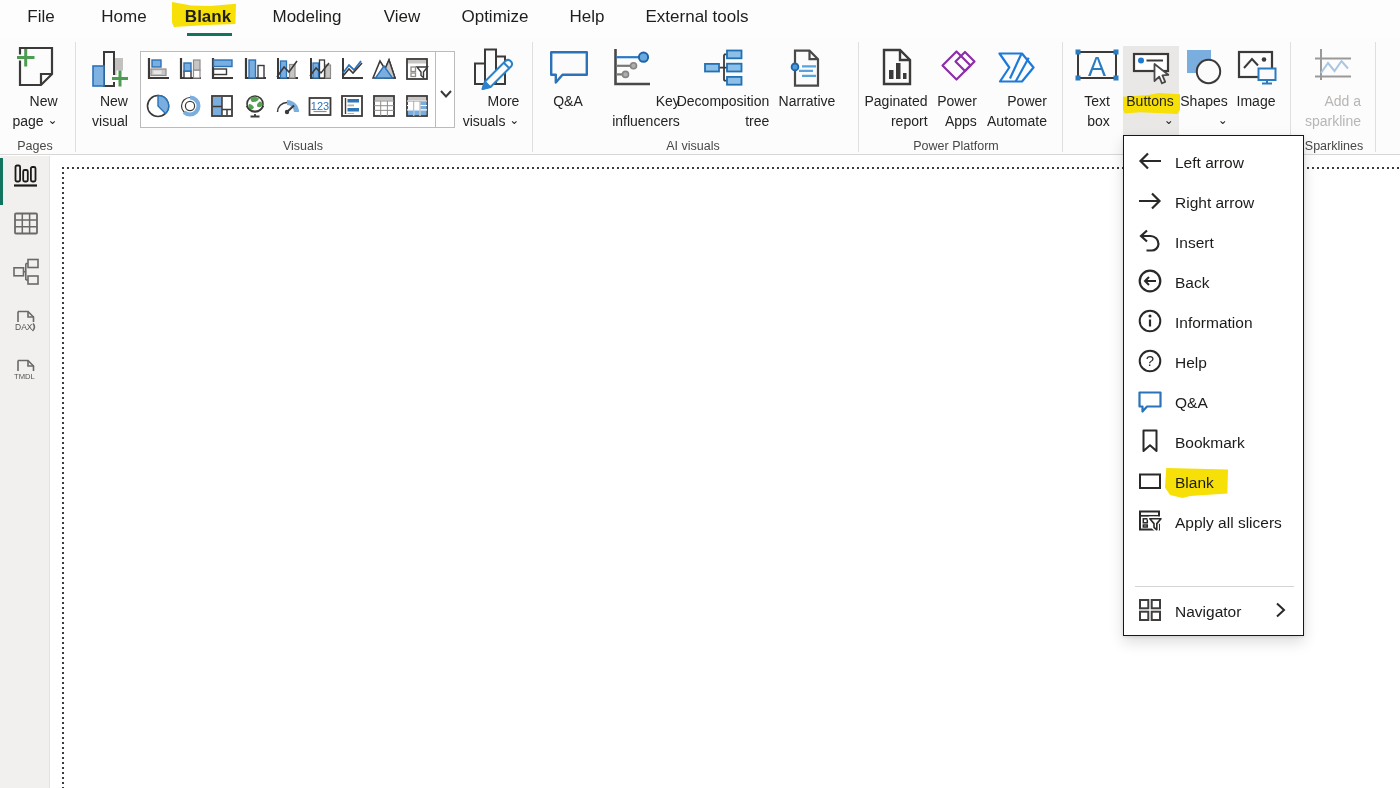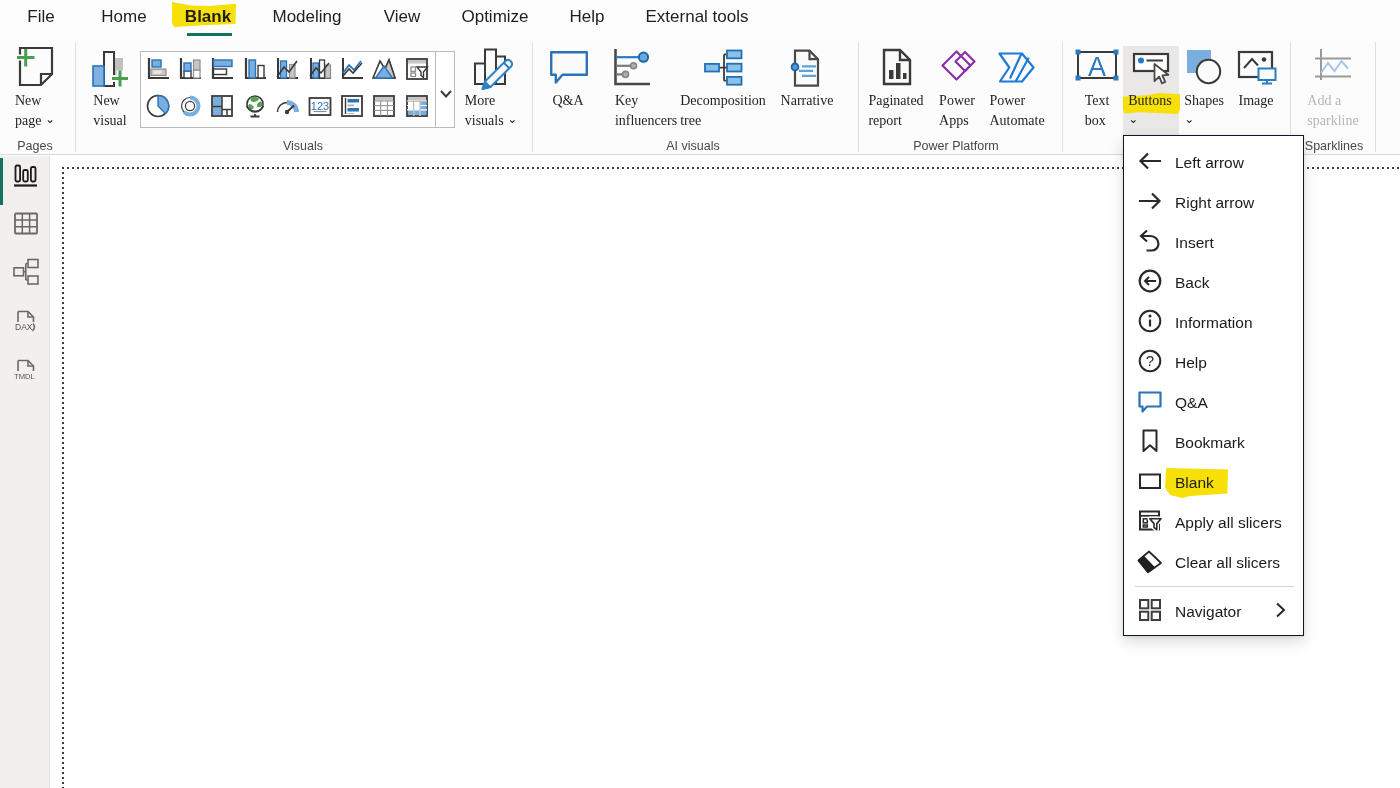--- a/index.html
+++ b/index.html
@@ -9,21 +9,21 @@
   
   #tabbar { position:absolute; left:0; top:0; width:1400px; height:38px; background:#fdfdfd; }
   .tab { position:absolute; top:7px; transform:translateX(-50%); font-size:17px; color:#1f1e1d; white-space:nowrap; }
   #ins-hl { position:absolute; left:172px; top:2px; width:64px; height:25px; background:#f6e007;
     clip-path:polygon(0 0,30% 14%,60% 16%,100% 7%,99% 88%,55% 92%,3% 100%,0 82%); }
   #ins-ul { position:absolute; left:187px; top:33px; width:45px; height:3px; background:#14735e; }
   
   #ribbon { position:absolute; left:0; top:38px; width:1400px; height:117px; background:#fcfcfc; border-bottom:1px solid #d8d7d6; }
   .rdiv { position:absolute; top:4px; width:1px; height:110px; background:#e0dfde; }
   .ric { position:absolute; top:9px; transform:translateX(-50%); }
-  .rlab { position:absolute; top:53px; transform:translateX(-50%); font-size:14px; line-height:20px; color:#252423; white-space:nowrap; text-align:left;font-family:Liberation Serif, serif; }
+  .rlab { position:absolute; top:53px; transform:translateX(-50%); font-size:14px; line-height:20px; color:#252423; white-space:nowrap; text-align:right; }
   .glab { position:absolute; top:101px; transform:translateX(-50%); font-size:12.5px; color:#4a4846; white-space:nowrap;text-align:center; }
   .dis { color:#b8b6b4; }
   .chev { font-size:12px; position:relative; top:-2px; }
   
   #gallery { position:absolute; left:140px; top:13px; width:315px; height:77px; background:#fff; border:1px solid #bdbbb9; }
   #gallery .gsep { position:absolute; left:294px; top:0; width:1px; height:75px; background:#bdbbb9; }
   .gi { position:absolute; transform:translate(-50%,-50%); }
   
   #mainarea { position:absolute; left:0; top:156px; width:1400px; height:632px; background:#fff; }
   #sidebar { position:absolute; left:0; top:0; width:50px; height:632px; background:#f1f0ef; border-right:1px solid #e4e2e0; }
@@ -403,27 +403,20 @@
         <span class="mic"><svg width="26" height="26" viewBox="0 0 26 26">
       <rect x="3" y="3.5" width="19" height="18" fill="none" stroke="#2a2928" stroke-width="2"></rect>
       <path d="M4 7.8 H21" stroke="#2a2928" stroke-width="1.7"></path>
       <rect x="6.3" y="10.8" width="4" height="4" fill="none" stroke="#2a2928" stroke-width="1.5"></rect>
       <rect x="6.3" y="17" width="4" height="2" fill="none" stroke="#2a2928" stroke-width="1.5"></rect>
       <path d="M12.8 10.8 H24 L19.8 15.6 V21.8 L17 19.3 V15.6 Z" fill="#fff" stroke="#fff" stroke-width="4.5" stroke-linejoin="round"></path>
       <path d="M12.8 10.8 H24 L19.8 15.6 V21.8 L17 19.3 V15.6 Z" fill="#fff" stroke="#2a2928" stroke-width="1.6" stroke-linejoin="round"></path>
     </svg></span>
         <span class="mtx">Apply all slicers</span>
       </div>
-    <div class="mi" style="top:407px">
-        <span class="mic"><svg width="26" height="26" viewBox="0 0 26 26">
-      <path d="M1.5 12.5 L12 3.5 L24 15 L11 24.3 Z" fill="#fff" stroke="#2a2928" stroke-width="1.8" stroke-linejoin="round"></path>
-      <path d="M1.5 12.5 L6.4 8.3 L17.4 19.7 L11 24.3 Z" fill="#201f1e" stroke="#201f1e" stroke-width="1.4" stroke-linejoin="round"></path>
-    </svg></span>
-        <span class="mtx">Clear all slicers</span>
-      </div>
     <div id="msep"></div>
     <div class="mi" style="top:456px">
         <span class="mic"><svg width="26" height="26" viewBox="0 0 26 26">
       <rect x="3" y="3" width="8.3" height="8.3" fill="none" stroke="#3f3e3d" stroke-width="2"></rect>
       <rect x="14.7" y="3" width="8.3" height="8.3" fill="none" stroke="#3f3e3d" stroke-width="2"></rect>
       <rect x="3" y="14.7" width="8.3" height="8.3" fill="none" stroke="#3f3e3d" stroke-width="2"></rect>
       <rect x="14.7" y="14.7" width="8.3" height="8.3" fill="none" stroke="#3f3e3d" stroke-width="2"></rect>
     </svg></span>
         <span class="mtx">Navigator</span>
     <span style="position:absolute;right:16px;top:50%;transform:translateY(-50%)"><svg width="18" height="18" viewBox="0 0 18 18">

